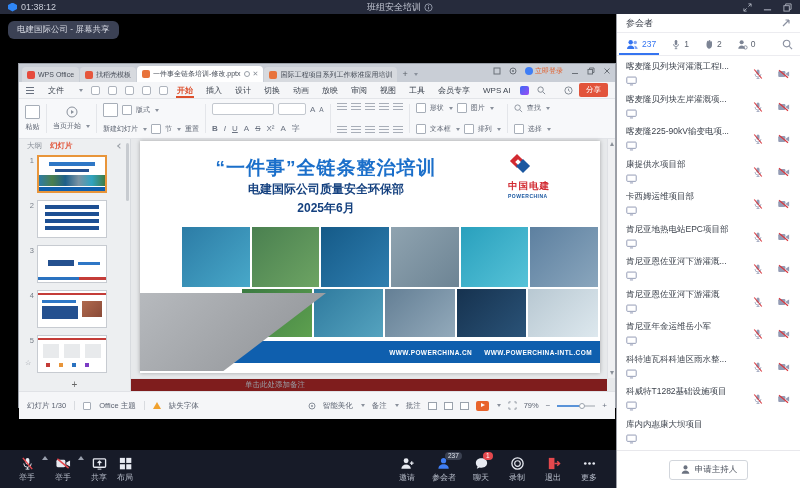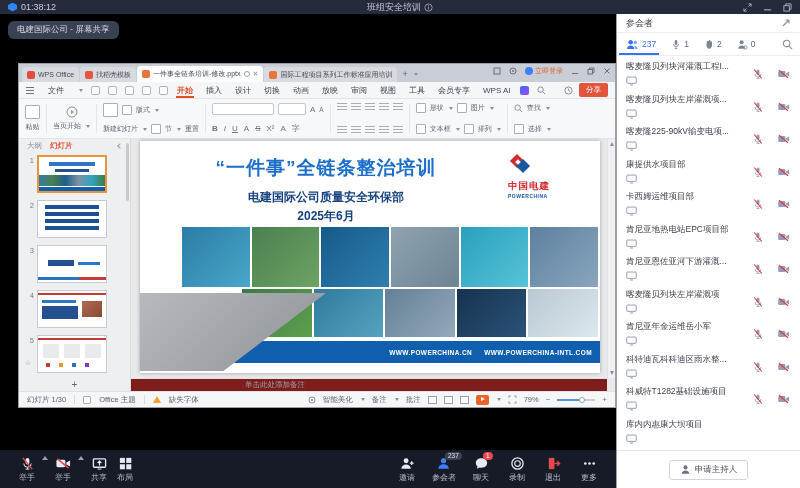--- a/index.html
+++ b/index.html
@@ -106,21 +106,21 @@
   .sa-scroll .dn{bottom:3px;border-top:4px solid #8a9099}
   .notes{position:absolute;left:0;right:8px;bottom:0;height:13px;background:#7f1d1d;border-top:1px solid #e1e3e7;font-size:7.5px;color:#9aa1a9;line-height:12px;padding-left:114px}
 
   
   .slide{position:absolute;left:9px;top:2px;width:460px;height:232px;background:#fff;box-shadow:0 0 4px rgba(0,0,0,.3);overflow:hidden}
   .s-logo{position:absolute;right:6px;top:12px;width:86px;text-align:left}
   .s-logo-cn{color:#d22a31;font-weight:bold;font-size:9.5px;letter-spacing:1px;margin-top:1px}
   .s-logo-en{color:#1a57a0;font-weight:bold;font-size:5px;letter-spacing:.5px}
   .s-titleblock{position:absolute;left:16px;right:104px;top:14px;text-align:center}
   .s-title{color:#1b6fca;font-weight:bold;font-size:19px;letter-spacing:1px}
-  .s-sub{color:#15417f;font-weight:bold;font-size:12px;margin-top:8px}
+  .s-sub{color:#15417f;font-weight:bold;font-size:12px;}
   .s-date{color:#15417f;font-weight:bold;font-size:12px;margin-top:2px}
   .collage{position:absolute;left:42px;right:2px;top:86px}
   .crow{display:flex;gap:2px}
   .crow.r2{margin-top:2px;margin-left:60px}
   .cell{flex:1;height:60px}
   .r2 .cell{height:48px}
   .c1{background:linear-gradient(135deg,#2c7ca6,#48a8c9)}
   .c2{background:linear-gradient(135deg,#4a8050,#6da463)}
   .c3{background:linear-gradient(135deg,#155a88,#2f7fb0)}
   .c4{background:linear-gradient(135deg,#8fa3b0,#6d8494)}
@@ -128,21 +128,21 @@
   .c6{background:linear-gradient(135deg,#5d80a0,#8aa6bd)}
   .c7{background:linear-gradient(135deg,#3b7a42,#5ea04f)}
   .c8{background:linear-gradient(135deg,#2f7a9e,#55a3bf)}
   .c9{background:linear-gradient(135deg,#647f95,#93aabb)}
   .c10{background:linear-gradient(135deg,#16324f,#2a5378)}
   .c11{background:linear-gradient(135deg,#b8c8d2,#dde8ee)}
   .bluebar{position:absolute;left:0;right:0;bottom:10px;height:22px;background:#0f5fae;display:flex;align-items:center;justify-content:flex-end;gap:12px;padding-right:8px;z-index:2}
   .bluebar span{color:#fff;font-size:6.5px;font-weight:bold;letter-spacing:.4px}
   .trap{position:absolute;left:-4px;bottom:2px;width:190px;height:78px;background:linear-gradient(135deg,#b7babe,#8e9195);clip-path:polygon(0 0,100% 0,46% 100%,0 100%);z-index:3}
 
-  .statusbar{height:16px;background:#f5f6f8;border-top:1px solid #e0e2e6;display:flex;align-items:center;gap:8px;padding:0 8px;font-size:7.5px;color:#5b6270}
+  .statusbar{height:28px;background:#f5f6f8;border-top:1px solid #e0e2e6;display:flex;align-items:center;gap:8px;padding:0 8px;font-size:7.5px;color:#5b6270}
   .sb-sep{width:1px;height:9px;background:#d8dbdf}
   .warn{width:0;height:0;border-left:4px solid transparent;border-right:4px solid transparent;border-bottom:7px solid #f0a12e}
   .sb-right{margin-left:auto;display:flex;align-items:center;gap:7px}
   .vbox{width:9px;height:8px;border:1px solid #9aa2ac;background:#fff}
   .play{width:13px;height:10px;background:#e8642c;border-radius:2px;position:relative}
   .play::after{content:"";position:absolute;left:5px;top:2.5px;border-left:4px solid #fff;border-top:2.5px solid transparent;border-bottom:2.5px solid transparent}
   .sld{width:38px;height:2px;background:#c9cdd2;position:relative}
   .sld i{position:absolute;left:0;top:0;width:60%;height:2px;background:#5a93d8}
   .sld b{position:absolute;left:56%;top:-2px;width:6px;height:6px;border-radius:50%;background:#fff;border:1px solid #9aa2ac}
 
@@ -845,21 +845,21 @@
             <svg width="13" height="12" viewBox="0 0 17 16">
               <rect x="1.5" y="4" width="9.5" height="8" rx="1.5" fill="#949cb5"></rect>
               <path d="M12 7l4-2.2v6.4L12 9z" fill="#949cb5"></path>
               <path d="M2.5 3l12 10" stroke="#d8383e" stroke-width="1.5"></path>
             </svg>
           </div>
         </div>
 
         <div class="p-row">
           <div>
-            <div class="p-name">喀麦隆贝列块左岸灌溉项</div>
+            <div class="p-name">肯尼亚恩佐亚河下游灌溉</div>
             <svg class="desk" width="11" height="10" viewBox="0 0 14 12">
               <rect x="1" y="1" width="12" height="8" rx="1" fill="none" stroke="#8f98b3" stroke-width="1.2"></rect>
               <path d="M5 11h4" stroke="#8f98b3" stroke-width="1.2"></path>
             </svg>
           </div>
           <div class="p-av">
             <svg width="12" height="12" viewBox="0 0 16 16">
               <rect x="6" y="2" width="4" height="7" rx="2" fill="#949cb5"></rect>
               <path d="M4 8a4 4 0 0 0 8 0" stroke="#949cb5" fill="none"></path>
               <path d="M8 12v2M6 14h4" stroke="#949cb5"></path>

